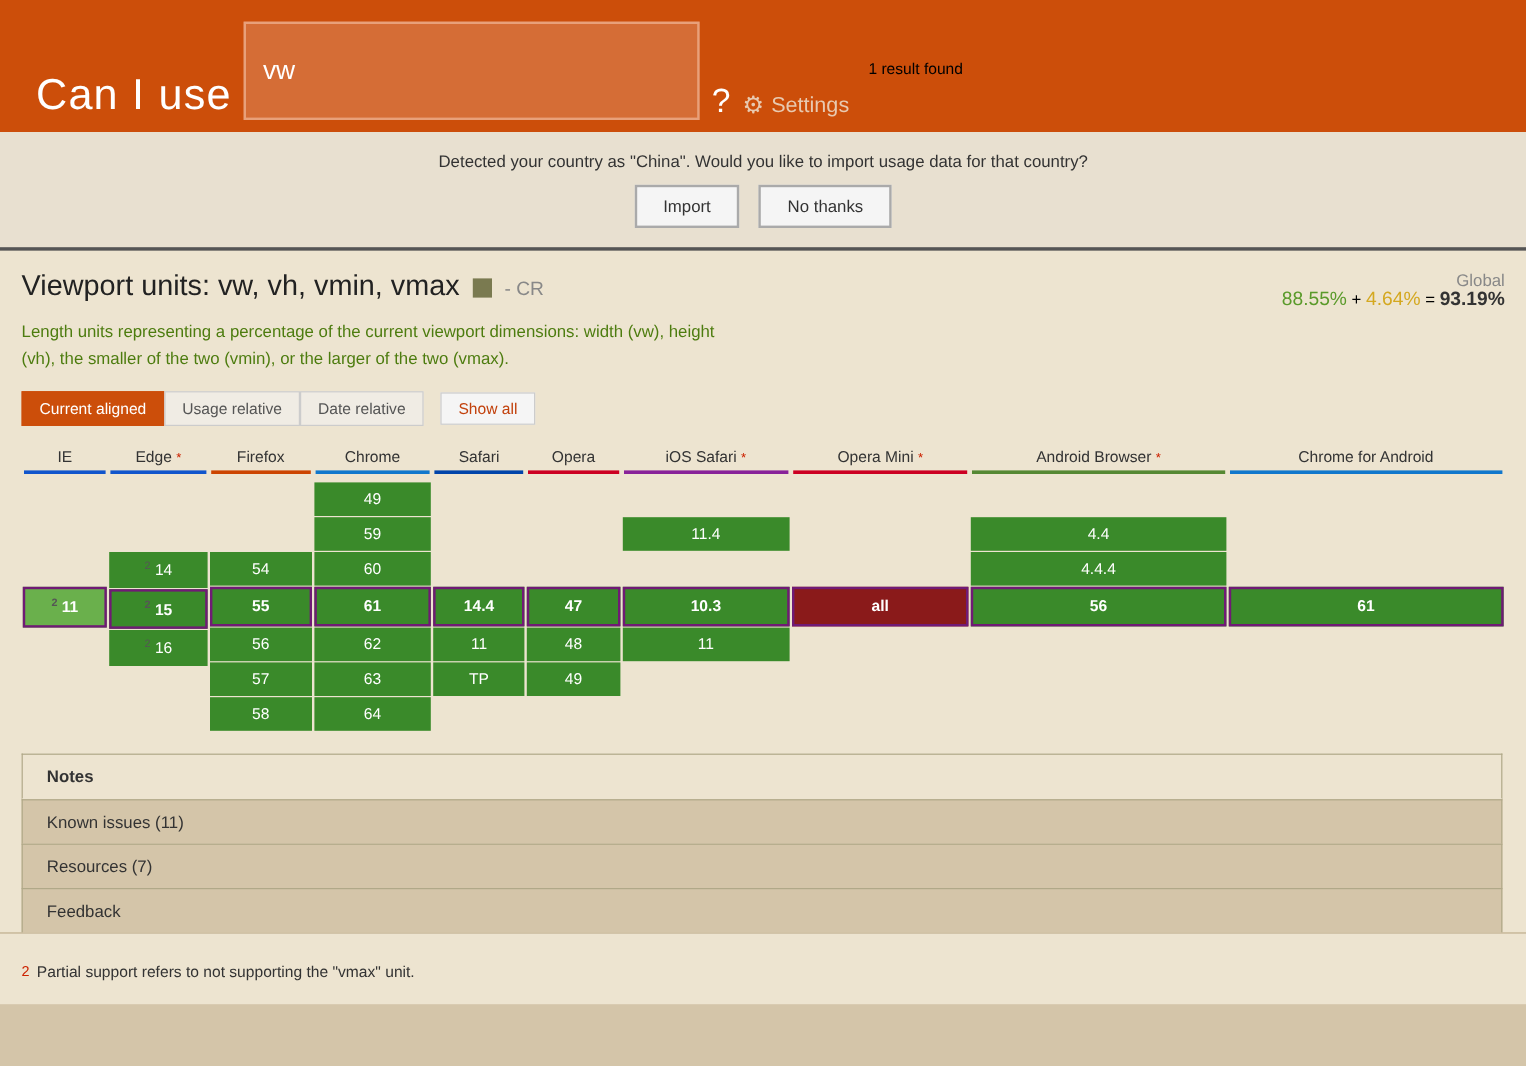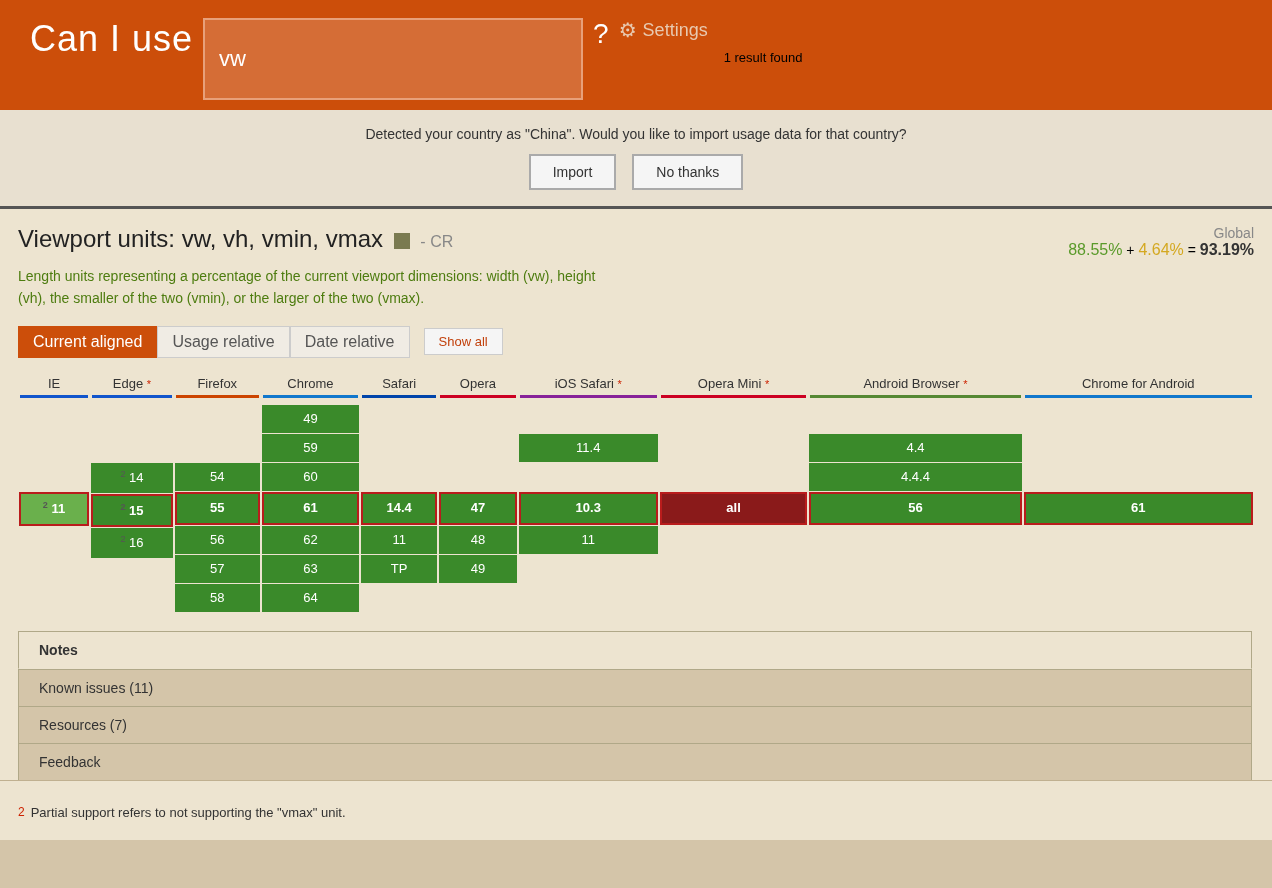--- a/index.html
+++ b/index.html
@@ -130,21 +130,21 @@
       display: flex;
       gap: 0;
       margin-bottom: 14px;
       align-items: center;
     }
     .toggle-btn {
       padding: 6px 14px;
       border: 1px solid #ccc;
       background: #f0ece4;
       color: #555;
-      font-size: 16px;
+      font-size: 13px;
       cursor: pointer;
     }
     .toggle-btn.active {
       background: #cc4e0a;
       color: #fff;
       border-color: #cc4e0a;
     }
     #show-all-btn {
       margin-left: 14px;
       padding: 5px 14px;
@@ -190,21 +190,21 @@
       min-height: 22px;
       line-height: 1.4;
     }
     .cell-green { background: #3a8a2a; }
     .cell-light-green { background: #6ab04c; }
     .cell-empty { background: transparent; color: transparent; }
     .cell-red { background: #8a1a1a; }
 
     
     .version-cell.current {
-      border: 2px solid #b91c1c;
+      border: 2px solid #701a75;
       font-weight: bold;
     }
 
     
     .sup-note {
       font-size: 9px;
       vertical-align: super;
       color: #555;
     }
 
@@ -245,21 +245,21 @@
       margin-top: 10px;
     }
     #note-num {
       color: #cc2200;
       font-size: 12px;
     }
 
     
     #header-main-row {
       display: flex;
-      align-items: flex-start;
+      align-items: flex-end;
       gap: 10px;
     }
 
     
     #global-label {
       color: #888;
       font-size: 14px;
     }
   </style>
 </head>

